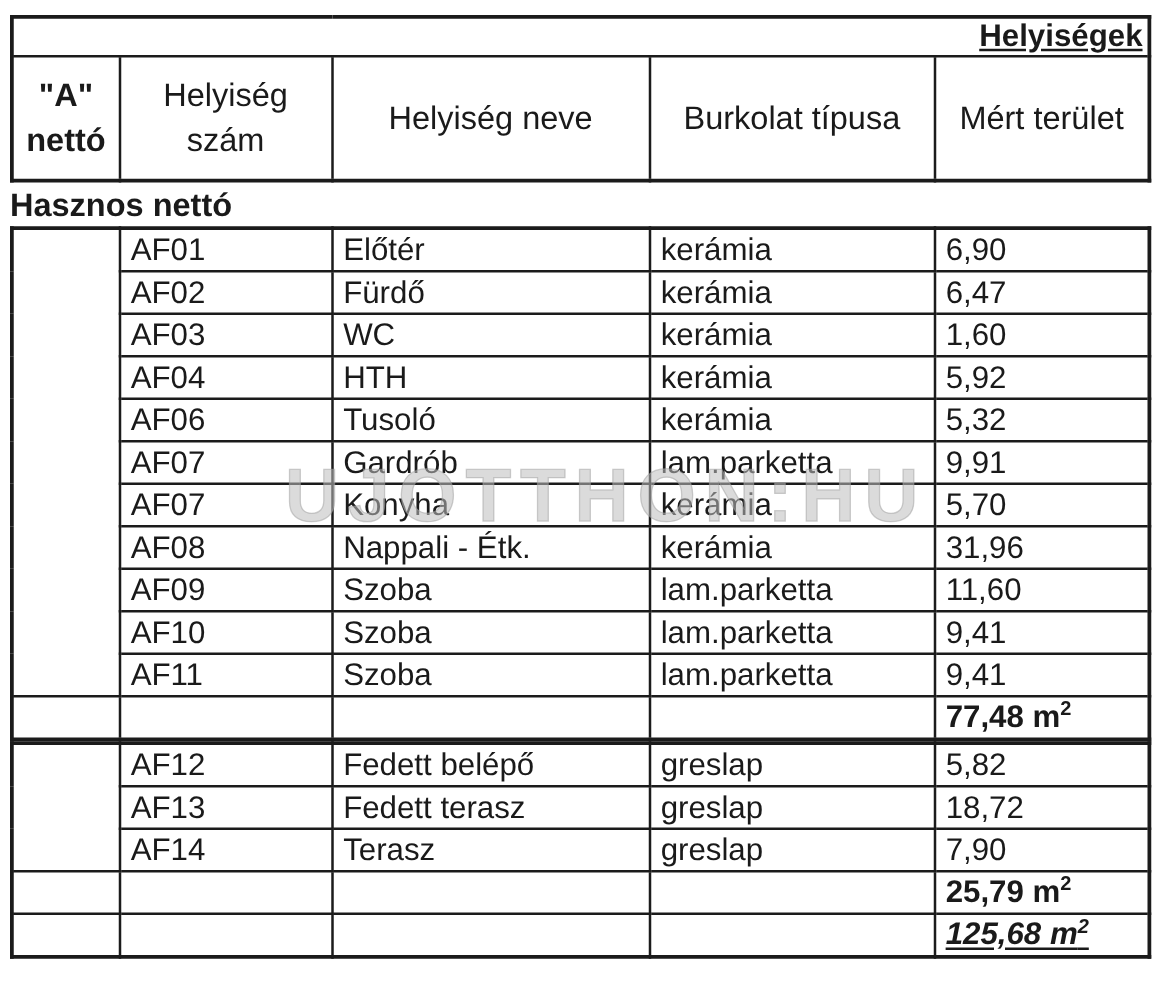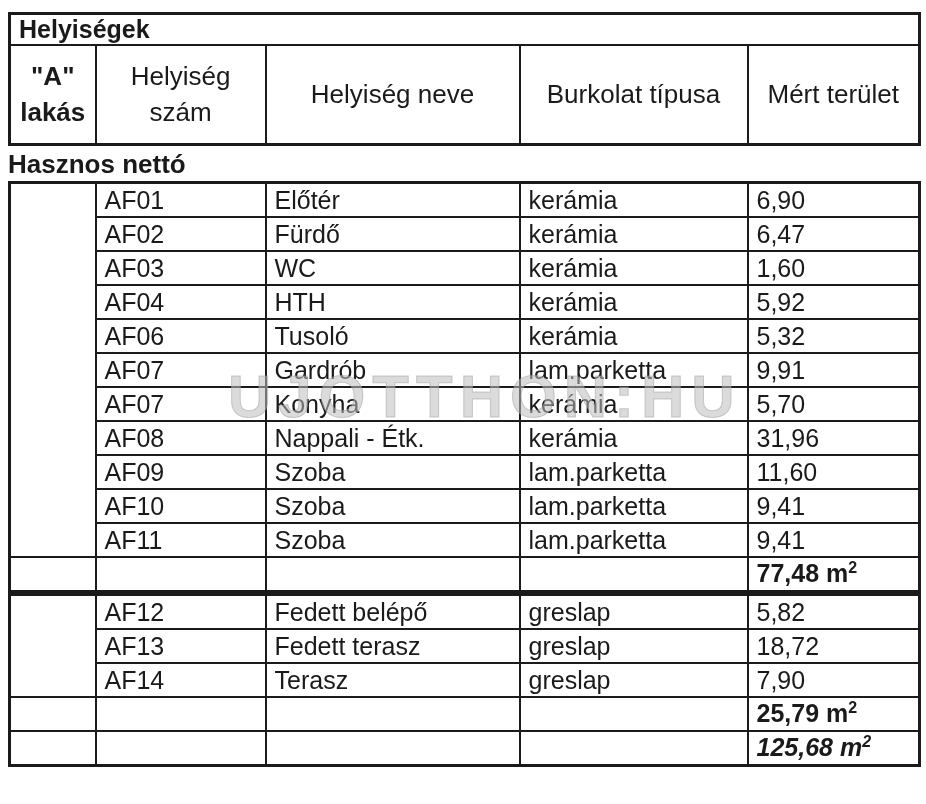--- a/index.html
+++ b/index.html
@@ -27,46 +27,47 @@
     overflow: hidden;
     vertical-align: middle;
   }
   col.c1 { width: 86px; }
   col.c2 { width: 170px; }
   col.c3 { width: 254px; }
   col.c4 { width: 228px; }
   col.c5 { width: 172px; }
 
   td.title-cell {
-    text-align: left;
+    text-align: right;
     font-weight: bold;
     font-size: 25px;
     height: 29px;
     padding: 0;
+    text-decoration: underline;
   }
   tr.head-row td {
     height: 97px;
     text-align: center;
     font-size: 26px;
     padding: 0;
     line-height: 1.35;
   }
   tr.head-row td.bold { font-weight: bold; }
 
   .section-label {
     font-weight: bold;
     font-size: 26px;
     line-height: 30px;
     margin: 3px 0 2px 0;
   }
 
   table.body-tbl td { height: 32px; }
   td.total-cell { font-weight: bold; }
   td.total-cell sup { font-size: 16px; }
-  td.total-cell.italic { font-style: italic; }
+  td.total-cell.italic { font-style: italic; text-decoration: underline; }
 
   .watermark {
     position: absolute;
     left: 228px;
     top: 358px;
     width: 470px;
     height: 78px;
     font-size: 60px;
     font-weight: 600;
     letter-spacing: 7px;
@@ -92,21 +93,21 @@
         <col class="c4">
         <col class="c5">
     </colgroup>
     <tbody>
       <tr>
         <td colspan="5" class="title-cell">Helyiségek</td>
       </tr>
       <tr class="head-row">
         <td class="bold">
           <div>"A"</div>
-          <div>lakás</div>
+          <div>nettó</div>
         </td>
         <td>
           <div>Helyiség</div>
           <div>szám</div>
         </td>
         <td>Helyiség neve</td>
         <td>Burkolat típusa</td>
         <td>Mért terület</td>
       </tr>
     </tbody>

